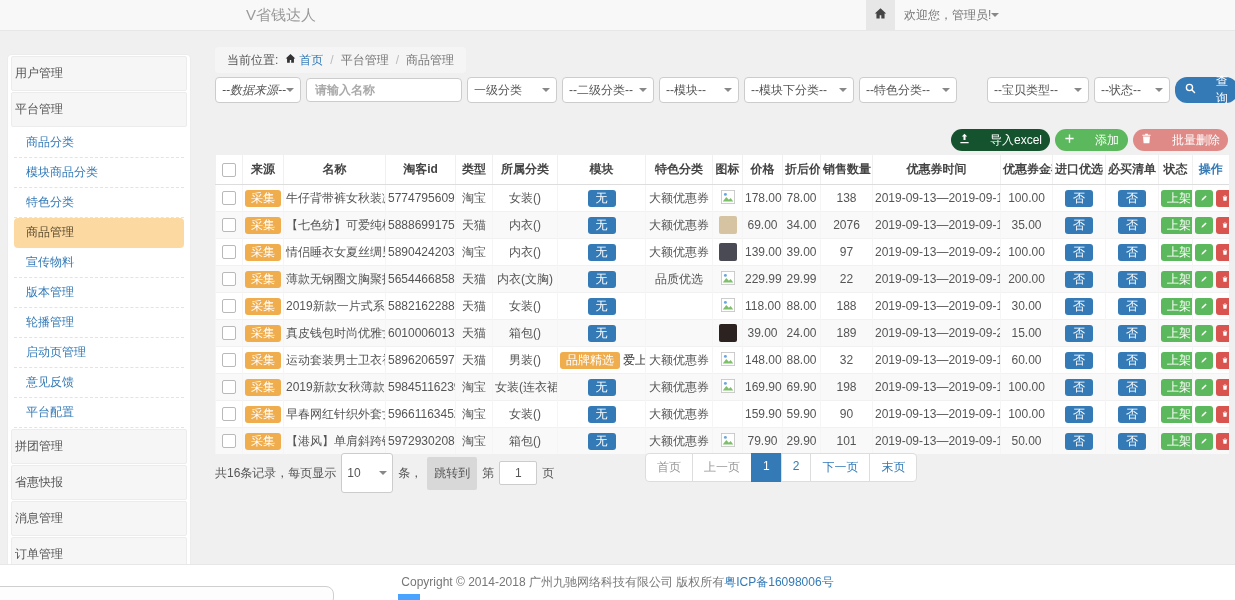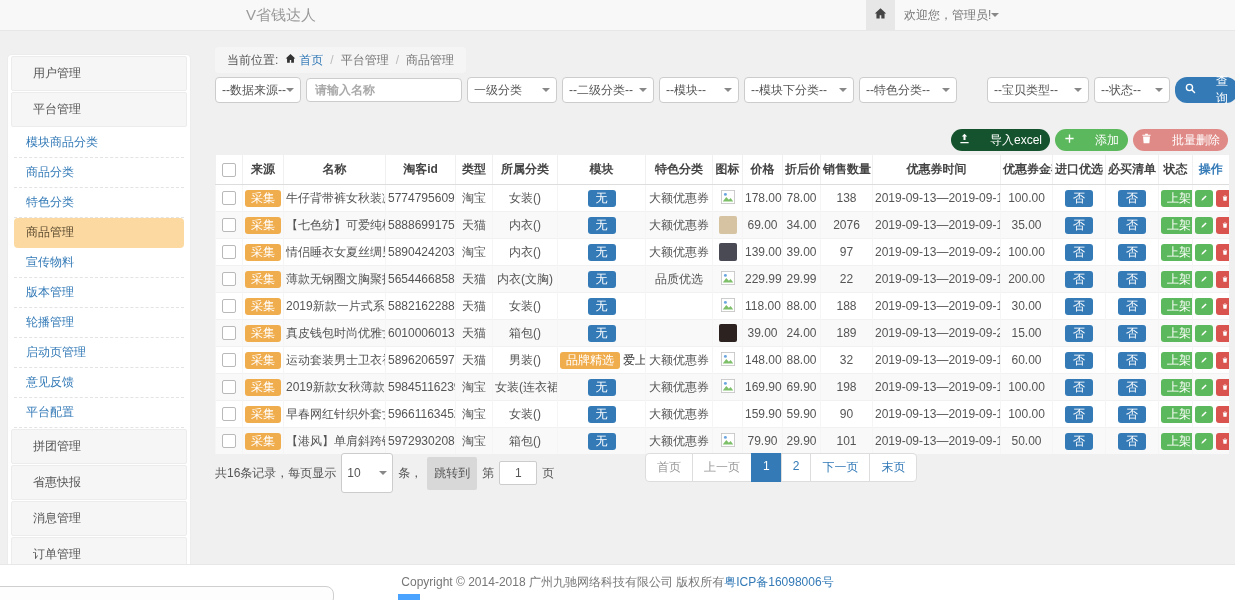--- a/index.html
+++ b/index.html
@@ -10,21 +10,21 @@
   }
   
   .topbar{position:absolute;top:0;left:0;width:1235px;height:30px;background:#f8f8f8;border-bottom:1px solid #e7e7e7;}
   .brand{position:absolute;left:246px;top:6px;font-size:15px;color:#9a9a9a;}
   .home-btn{position:absolute;left:866px;top:0;width:29px;height:30px;background:#e7e7e7;display:flex;align-items:center;justify-content:center;color:#444;cursor:pointer;}
   .welcome{position:absolute;left:904px;top:0;height:30px;display:flex;align-items:center;gap:0;color:#777;cursor:pointer;}
   .caret{display:inline-block;width:0;height:0;border-left:4px solid transparent;border-right:4px solid transparent;border-top:4px solid #888;}
   
   .sidebar{position:absolute;left:8px;top:55px;width:182px;height:517px;background:#fff;border-radius:4px;overflow:hidden;box-shadow:0 0 0 1px #ececec;}
   .sidebar-title{color:#337ab7;font-weight:bold;font-size:14px;padding:9px 12px 7px;}
-  .side-group{margin:1px 3px;padding:8px 21px;background:#f6f6f6;border:1px solid #ececec;border-radius:2px;color:#555;cursor:pointer;}
+  .side-group{margin:1px 3px;padding:8px 3px;background:#f6f6f6;border:1px solid #ececec;border-radius:2px;color:#555;cursor:pointer;}
   .side-link{margin:0 6px;padding:6px 12px;color:#337ab7;border-bottom:1px dashed #e3e3e3;cursor:pointer;}
   .side-link.active{background:#fcd9a1;border-radius:4px;border-bottom-color:transparent;color:#5a4a30;}
   
   .breadcrumb{position:absolute;left:215px;top:47px;height:26px;background:#f5f5f5;border-radius:4px;display:inline-flex;align-items:center;gap:7px;padding:0 12px;color:#555;}
   .bc-home{color:#337ab7;display:inline-flex;align-items:center;gap:3px;cursor:pointer;}
   .bc-home svg{color:#333;}
   .bc-sep{color:#bbb;}
   .bc-item{color:#777;cursor:pointer;}
   
   .filters{position:absolute;left:215px;top:77px;display:flex;gap:5px;align-items:center;}
@@ -93,22 +93,22 @@
   <div class="welcome">
     <span>欢迎您，管理员!</span>
     <span class="caret"></span>
   </div>
 </div>
 
 <div class="sidebar">
   <div id="sidebar-menu">
       <div class="side-group">用户管理</div>
       <div class="side-group">平台管理</div>
+      <div class="side-link">商品分类</div>
       <div class="side-link">模块商品分类</div>
-      <div class="side-link">商品分类</div>
       <div class="side-link">特色分类</div>
       <div class="side-link active">商品管理</div>
       <div class="side-link">宣传物料</div>
       <div class="side-link">版本管理</div>
       <div class="side-link">轮播管理</div>
       <div class="side-link">启动页管理</div>
       <div class="side-link">意见反馈</div>
       <div class="side-link">平台配置</div>
       <div class="side-group">拼团管理</div>
       <div class="side-group">省惠快报</div>
@@ -126,21 +126,21 @@
     <span>首页</span>
   </span>
   <span class="bc-sep">/</span>
   <span class="bc-item">平台管理</span>
   <span class="bc-sep">/</span>
   <span class="bc-item">商品管理</span>
 </div>
 
 <div class="filters">
   <span id="fsel0">
-      <div class="f-select" style="width: 72px;">
+      <div class="f-select" style="width: 72px; font-style: italic;">
         <span class="f-label">--数据来源--</span>
         <span class="caret"></span>
       </div>
     </span>
   <input class="f-input" placeholder="请输入名称" style="">
   <span id="fselrest">
       <div class="f-select" style="width: 76px;">
         <span class="f-label">一级分类</span>
         <span class="caret"></span>
       </div>

